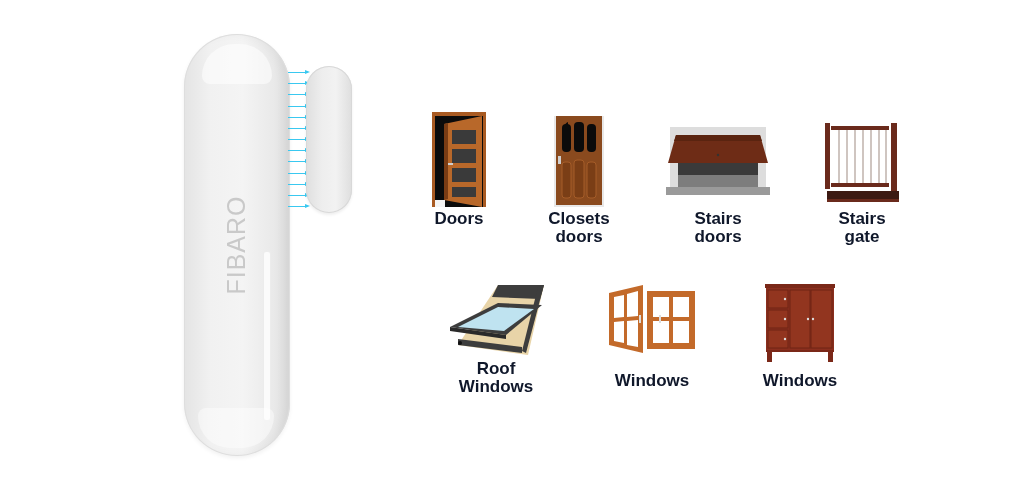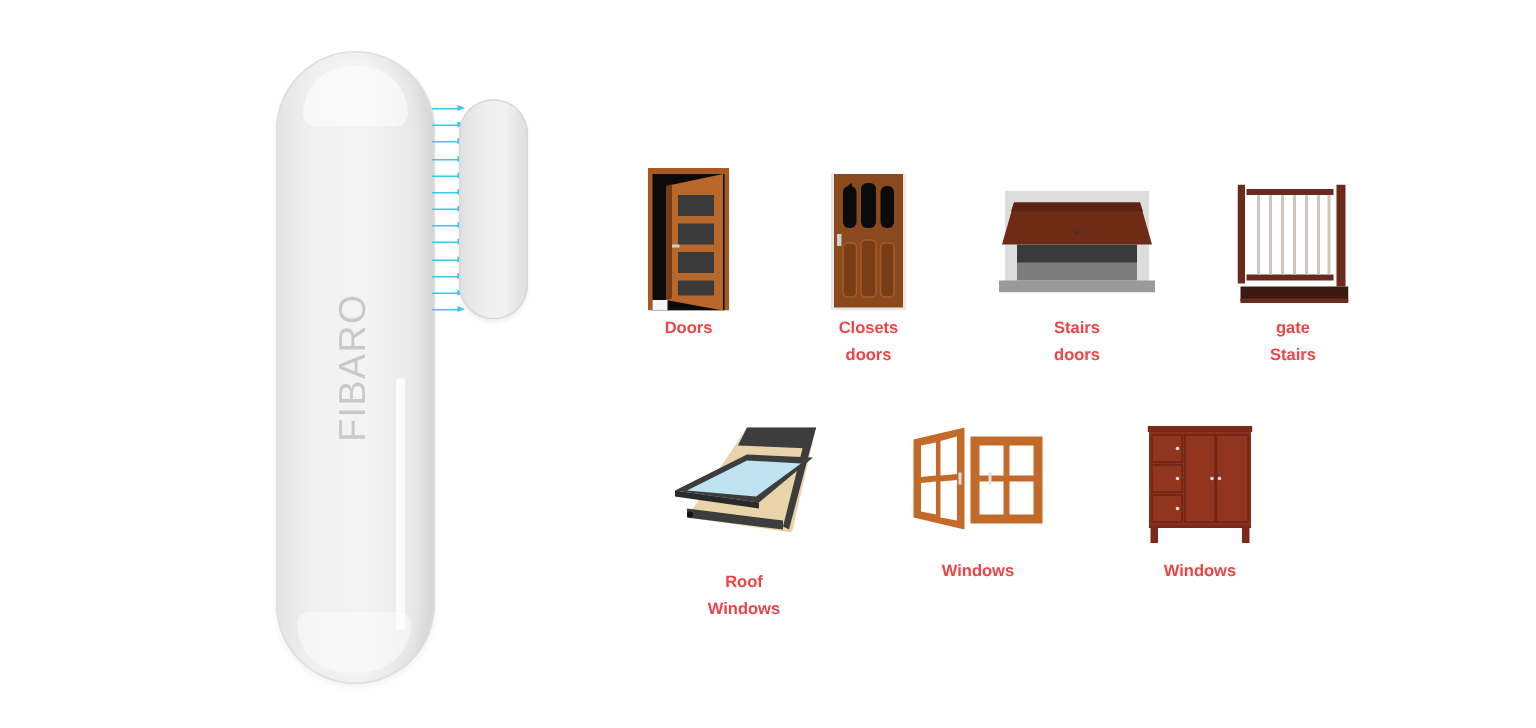--- a/index.html
+++ b/index.html
@@ -38,21 +38,21 @@
   .field-lines { position: absolute; left: 288px; top: 72px; width: 22px; height: 136px; }
   .field-lines div {
     position: absolute; left: 0; width: 18px; height: 1px; background: #39c8f0;
   }
   .field-lines div::after {
     content: ""; position: absolute; right: -4px; top: -2px;
     border-left: 5px solid #39c8f0; border-top: 2.5px solid transparent; border-bottom: 2.5px solid transparent;
   }
   .item { position: absolute; text-align: center; }
   .item .label {
-    font-weight: bold; font-size: 11px; line-height: 18px; color: #ef4444;
+    font-weight: bold; font-size: 17px; line-height: 18px; color: #0f172a;
     width: 120px; margin-left: -60px; position: absolute; left: 50%;
   }
   .pic { position: absolute; }
 </style>
 </head>
 <body>
 
 <div class="sensor-body">
   <div class="sensor-slot"></div>
 </div>
@@ -139,37 +139,37 @@
       <rect x="29" y="7" width="2" height="53"></rect>
       <rect x="37" y="7" width="2" height="53"></rect>
       <rect x="45" y="7" width="2" height="53"></rect>
       <rect x="53" y="7" width="2" height="53"></rect>
       <rect x="60" y="7" width="2" height="53"></rect>
     </g>
     <rect x="2" y="68" width="72" height="10" fill="#3c1a12"></rect>
     <rect x="2" y="76" width="72" height="3" fill="#6a2a1c"></rect>
   </svg>
   <div class="label" style="top:87px;">
+    <div>Stairs</div>
     <div>gate</div>
-    <div>Stairs</div>
   </div>
 </div>
 
 <div class="item" style="left:496px; top:283px;">
   <svg class="pic" style="left:-48px; top:0;" width="100" height="72" viewBox="0 0 100 72">
     <polygon points="50,2 96,2 80,72 10,62" fill="#e8d4a8"></polygon>
     <polygon points="50,2 96,2 92,16 44,14" fill="#3d3d3d"></polygon>
     <polygon points="90,4 96,2 78,70 74,68" fill="#3d3d3d"></polygon>
     <polygon points="10,56 74,64 74,70 10,62" fill="#3d3d3d"></polygon>
     <polygon points="2,44 50,20 94,22 58,52" fill="#3d3d3d"></polygon>
     <polygon points="10,44 50,24 86,26 56,48" fill="#bfe3f0"></polygon>
     <polygon points="2,44 58,52 58,56 2,48" fill="#2a2a2a"></polygon>
     <circle cx="12" cy="60" r="2" fill="#111"></circle>
   </svg>
-  <div class="label" style="top:96px;">
+  <div class="label" style="top:77px;">
     <div>Roof</div>
     <div>Windows</div>
   </div>
 </div>
 
 <div class="item" style="left:652px; top:285px;">
   <svg class="pic" style="left:-45px; top:0;" width="90" height="68" viewBox="0 0 90 68">
     <rect x="40" y="6" width="48" height="58" fill="#c36a2a"></rect>
     <rect x="46" y="12" width="16" height="20" fill="#fff"></rect>
     <rect x="66" y="12" width="16" height="20" fill="#fff"></rect>

